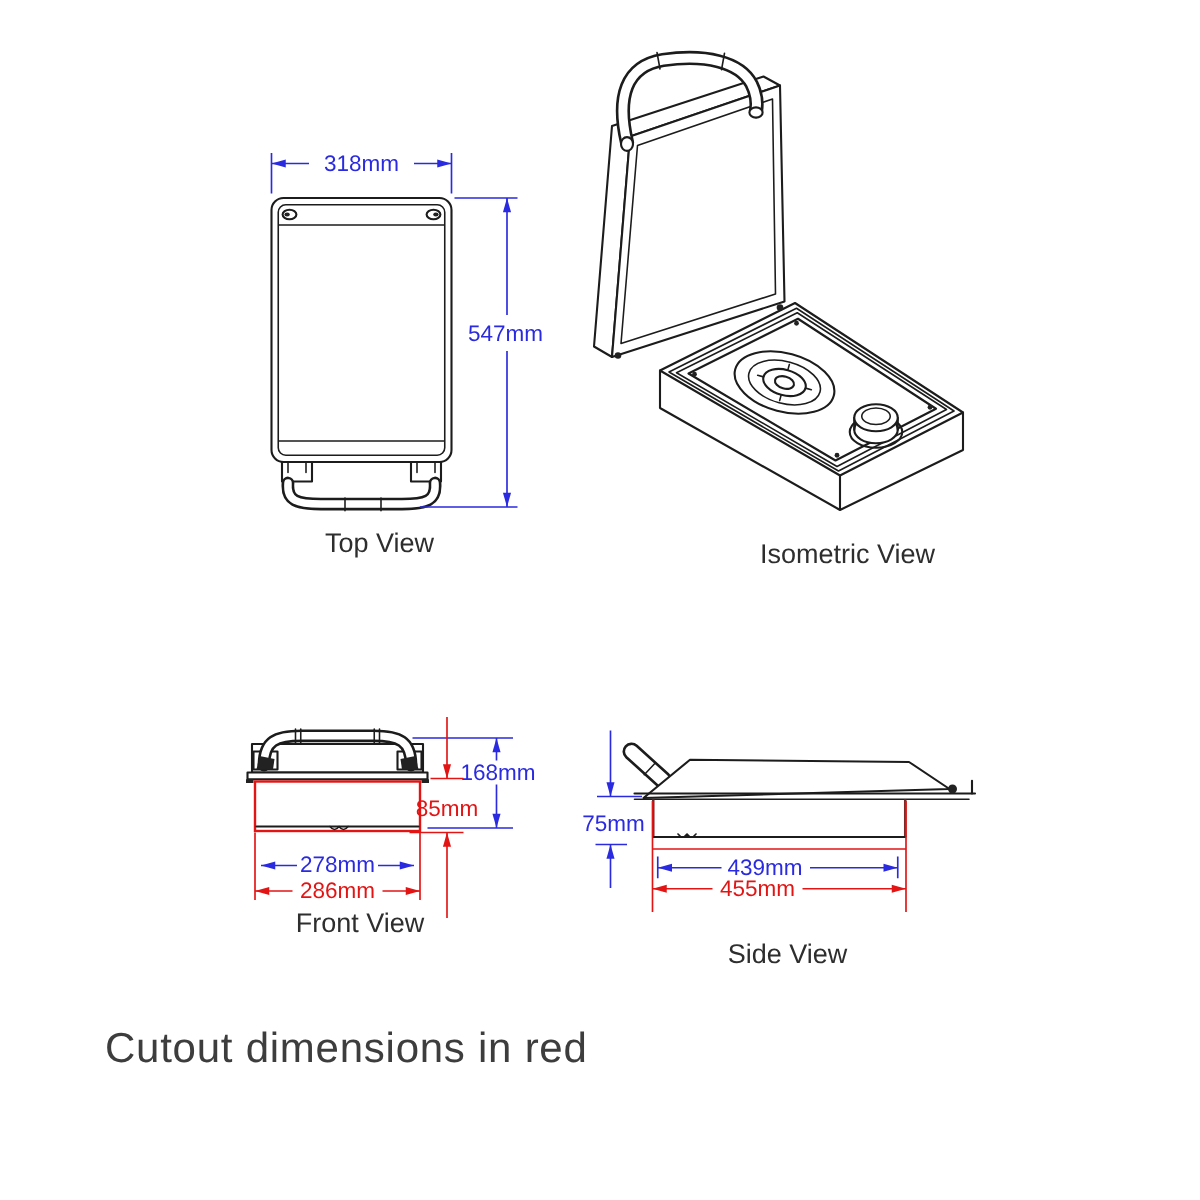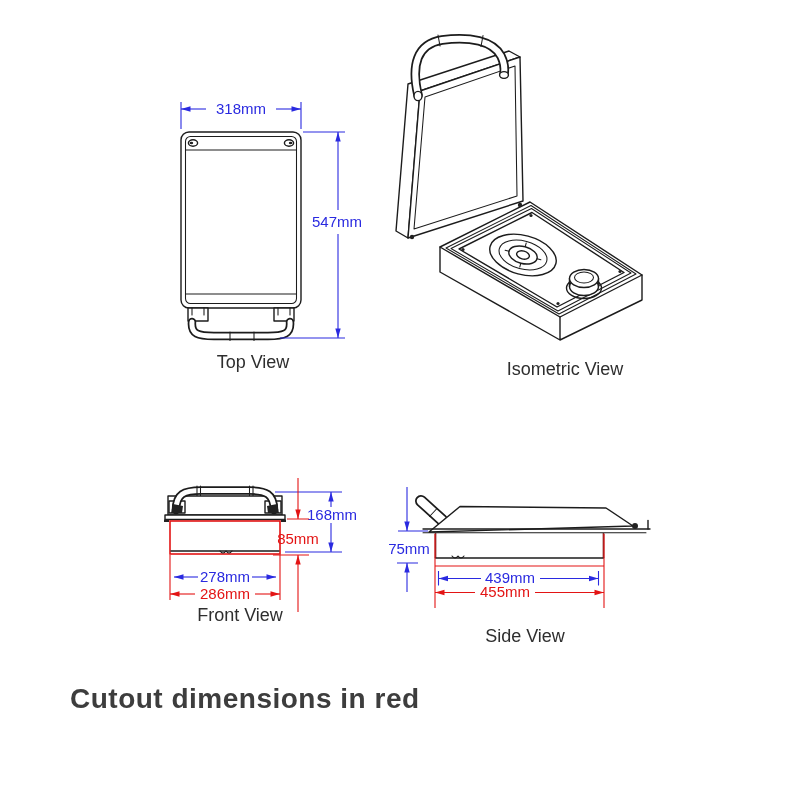--- a/index.html
+++ b/index.html
@@ -15,21 +15,21 @@
   .tube{fill:none;stroke:#1c1c1c;stroke-linecap:round;}
   .tubeW{fill:none;stroke:#ffffff;stroke-linecap:round;}
   
   .dB{fill:none;stroke:#2a2ae0;stroke-width:1.1;}
   .dR{fill:none;stroke:#e31414;stroke-width:1.1;}
   
   .tB{fill:#2a2ae0;font-size:15px;text-anchor:middle;font-family:"Liberation Sans",sans-serif;}
   .tR{fill:#e31414;font-size:15px;text-anchor:middle;font-family:"Liberation Sans",sans-serif;}
   .lbl{fill:#2e2e2e;font-size:18px;text-anchor:middle;font-family:"Liberation Sans",sans-serif;}
   .caption{position:absolute;left:70px;top:683px;font-size:28px;letter-spacing:.5px;
-           color:#3d3d3d;font-weight:700;font-family:"Liberation Sans",sans-serif;}
+           color:#3d3d3d;font-weight:400;font-family:"Liberation Sans",sans-serif;}
 </style>
 </head>
 <body>
 
 <div class="canvas">
 
   <svg style="left:140px;top:82px;" width="230" height="300" viewBox="0 0 230 300">
     <defs>
       <marker id="aB" markerUnits="userSpaceOnUse" markerWidth="11" markerHeight="8" refX="10" refY="3.5" orient="auto-start-reverse">
         <path d="M0.5 0.8 L10 3.5 L0.5 6.2 Z" fill="#2a2ae0"></path>

